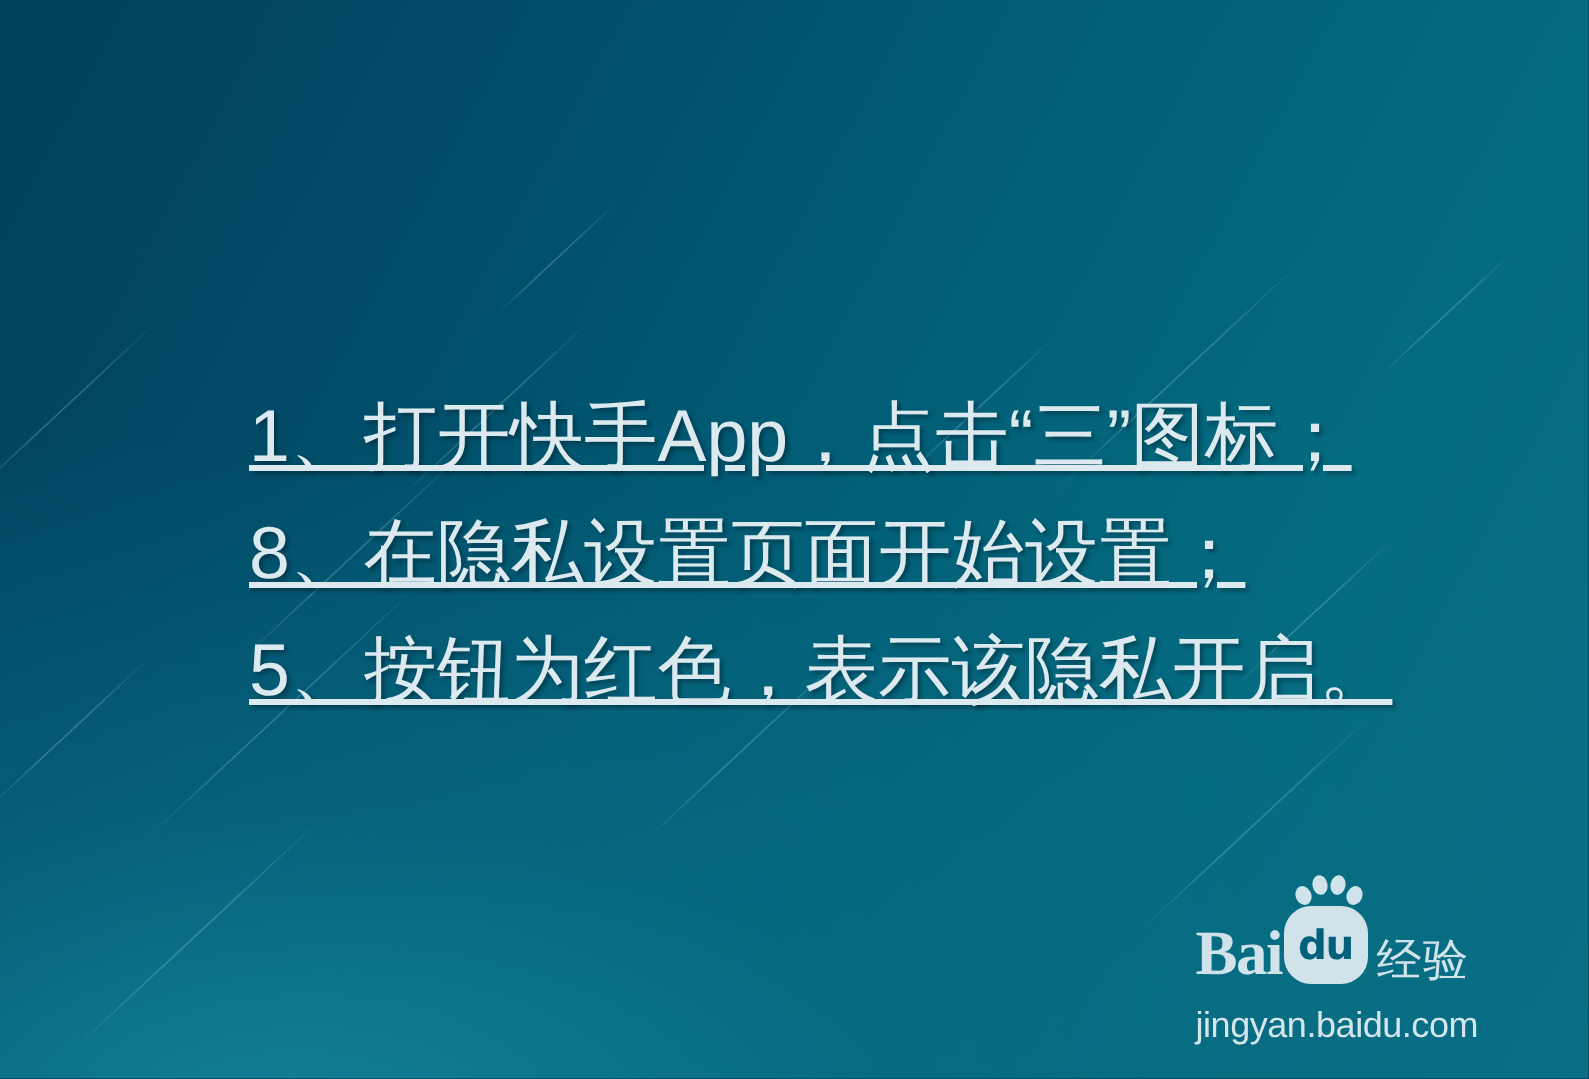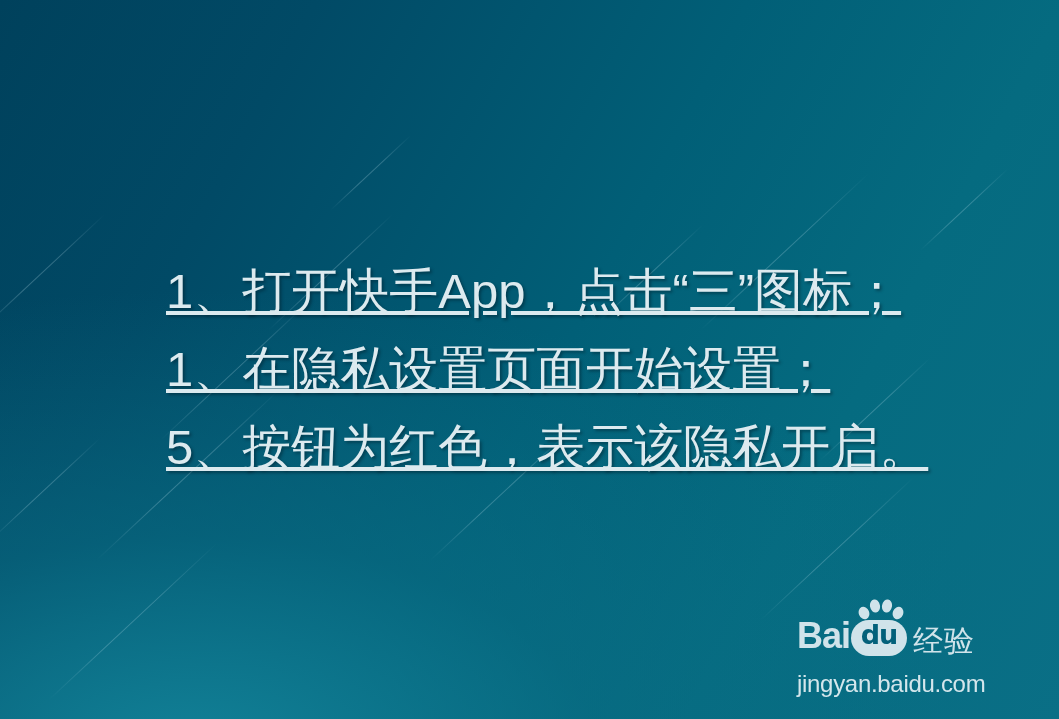--- a/index.html
+++ b/index.html
@@ -80,36 +80,37 @@
     text-align: left;
     opacity: 0.92;
   }
   .wm-logo-row {
     display: flex;
     align-items: flex-end;
     height: 44px;
     position: relative;
   }
   .wm-bai {
-    font-size: 36px;
+    font-size: 42px;
     line-height: 40px;
     font-weight: bold;
     color: #e2eef3;
     letter-spacing: -1px;
-    font-family: Liberation Sans, sans-serif;
+    font-family: Liberation Serif, serif;
     margin-top: 40px;
   }
   .wm-du-box {
     position: relative;
     margin-left: 1px;
     width: 56px;
-    height: 36px;
+    height: 52px;
     border-radius: 18px;
     background: #e2eef3;
     display: flex;
+    align-items: center;
     justify-content: center;
   }
   .wm-du {
     font-size: 27px;
     line-height: 27px;
     font-weight: bold;
     color: #03607a;
     font-family: "DejaVu Sans", sans-serif;
     letter-spacing: -1px;
     margin-top: 1px;
@@ -155,21 +156,21 @@
     <div class="streak" style="left:700px;  top:330px;  width:230px;"></div>
     <div class="streak" style="left:760px;  top:620px;  width:210px;"></div>
     <div class="streak" style="left:820px;  top:460px;  width:150px;"></div>
     <div class="streak" style="left:920px;  top:250px;  width:120px;"></div>
     <div class="streak" style="left:330px;  top:210px;  width:110px;"></div>
   </div>
 
 
   <div id="body-list">
     <div class="body-line">1、打开快手App，点击“三”图标；</div>
-    <div class="body-line">1、在隐私设置页面开始设置；</div>
+    <div class="body-line">8、在隐私设置页面开始设置；</div>
     <div class="body-line">5、按钮为红色，表示该隐私开启。</div>
   </div>
 
   <div id="watermark">
     <div class="wm-logo-row">
       <span class="wm-bai">Bai</span>
       <span class="wm-du-box">
         <svg class="paw" viewBox="0 0 46 22">
           <ellipse cx="6" cy="14" rx="5.2" ry="6.4" fill="#e2eef3" transform="rotate(-22 6 14)"></ellipse>
           <ellipse cx="17" cy="7" rx="5.0" ry="6.6" fill="#e2eef3" transform="rotate(-10 17 7)"></ellipse>

